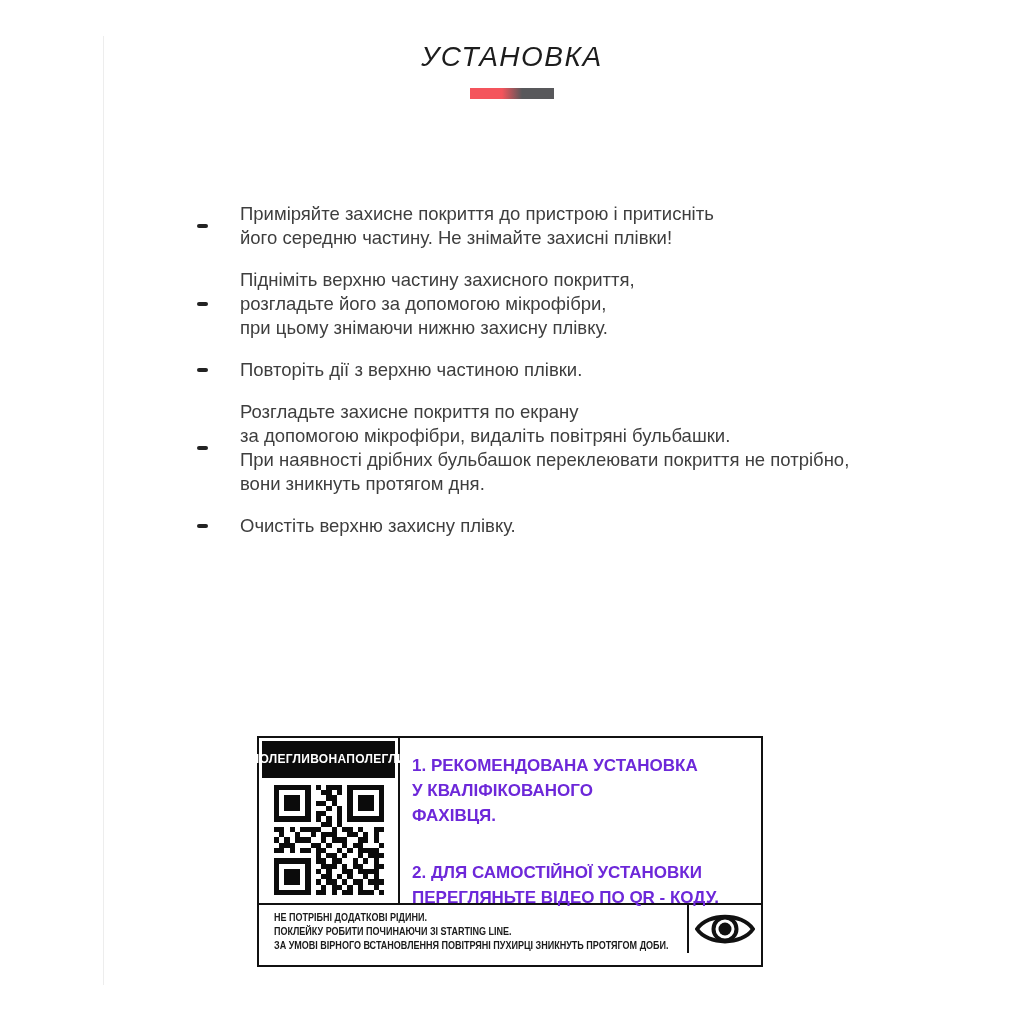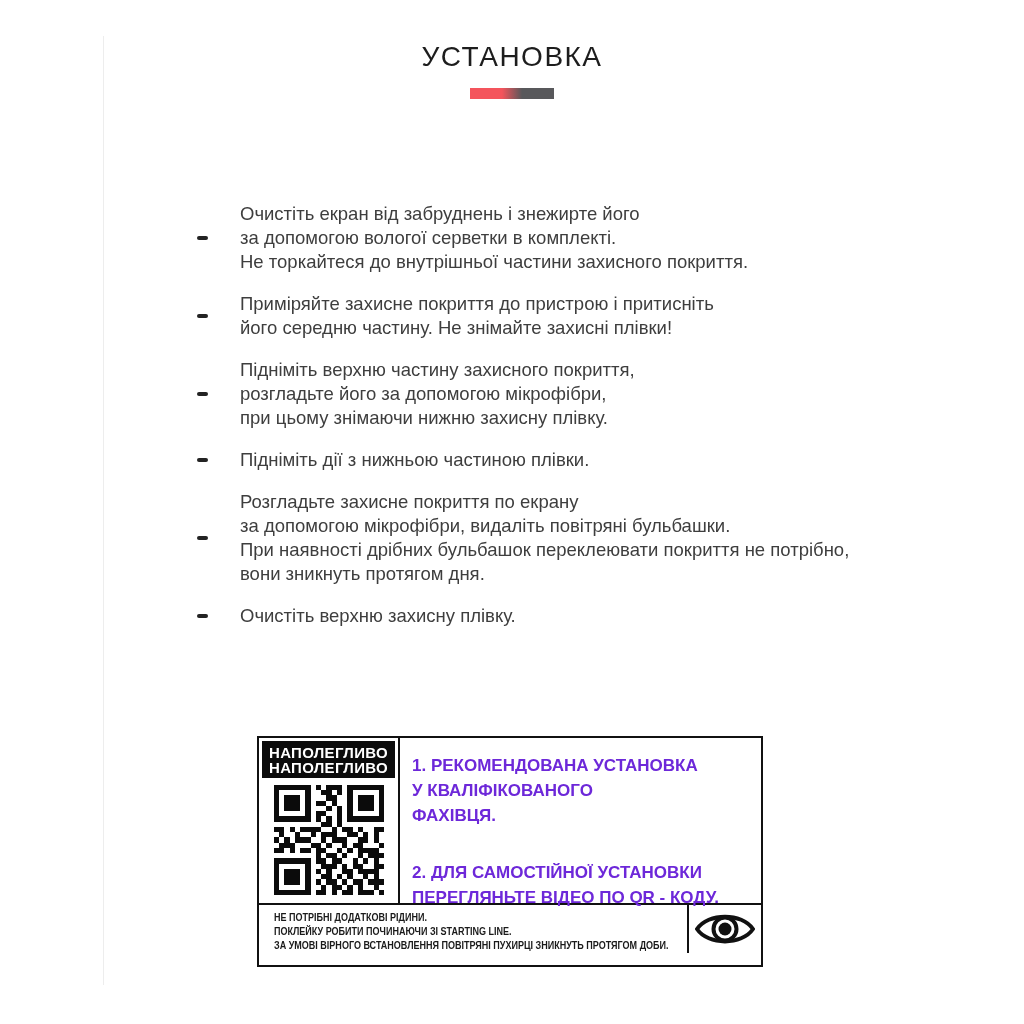--- a/index.html
+++ b/index.html
@@ -13,20 +13,21 @@
   }
   .page-edge {
     position:absolute; left:103px; top:36px;
     width:1px; height:949px; background:#ededed;
   }
   .page-title {
     position:absolute; top:41px; left:0; width:100%;
     margin:0; text-align:center;
     font-size:28px; font-weight:500; letter-spacing:1.5px;
     color:#1d1d1d;
+    font-style:italic;
   }
   .title-divider {
     position:absolute; top:88px; left:470px;
     width:84px; height:11px;
   }
   .instructions {
     position:absolute; left:197px; top:202px; width:740px;
     display:flex; flex-direction:column; gap:18px;
   }
   .instruction-item { display:flex; align-items:center; }
@@ -44,22 +45,22 @@
     border:2px solid #111;
     background:#fff;
   }
   .row-top { display:flex; height:165px; border-bottom:2px solid #111; }
   .cell-left {
     width:133px; flex:none; border-right:2px solid #111;
     padding:3px; box-sizing:content-box;
   }
   .badge {
     background:#0b0b0b; color:#ffffff; height:37px;
-    display:flex; flex-direction:column; justify-content:center; align-items:center;
-    font-weight:bold; font-size:15px; line-height:15px; letter-spacing:0.3px;
+    display:flex; flex-direction:row; justify-content:center; align-items:center;
+    font-weight:bold; font-size:12px; line-height:15px; letter-spacing:0.3px;
     text-align:center;
   }
   .qr-wrap { margin-top:7px; display:flex; justify-content:center; }
   .qr-svg { width:112px; height:110px; }
   .cell-right {
     flex:1; padding:15px 8px 0 12px;
     font-weight:bold; font-size:17px; line-height:25px; color:#6d28d9;
   }
   .cell-right p { margin:0; white-space:pre-line; }
   .cell-right p + p { margin-top:32px; }
@@ -83,38 +84,32 @@
 <body>
 
 <div class="page-edge"></div>
 
 <h1 class="page-title">УСТАНОВКА</h1>
 <div class="title-divider" style="background: linear-gradient(to right, rgb(244, 84, 92) 0%, rgb(244, 84, 92) 38%, rgb(88, 88, 91) 62%, rgb(88, 88, 91) 100%);"></div>
 
 <div class="instructions">
   <div class="instruction-item">
     <span class="dash-bullet"></span>
-    <p class="instruction-text">Очистіть екран від забруднень і знежирте його
-за допомогою вологої серветки в комплекті.
-Не торкайтеся до внутрішньої частини захисного покриття.</p>
-  </div>
-  <div class="instruction-item">
-    <span class="dash-bullet"></span>
     <p class="instruction-text">Приміряйте захисне покриття до пристрою і притисніть
 його середню частину. Не знімайте захисні плівки!</p>
   </div>
   <div class="instruction-item">
     <span class="dash-bullet"></span>
     <p class="instruction-text">Підніміть верхню частину захисного покриття,
 розгладьте його за допомогою мікрофібри,
 при цьому знімаючи нижню захисну плівку.</p>
   </div>
   <div class="instruction-item">
     <span class="dash-bullet"></span>
-    <p class="instruction-text">Підніміть дії з нижньою частиною плівки.</p>
+    <p class="instruction-text">Повторіть дії з верхню частиною плівки.</p>
   </div>
   <div class="instruction-item">
     <span class="dash-bullet"></span>
     <p class="instruction-text">Розгладьте захисне покриття по екрану
 за допомогою мікрофібри, видаліть повітряні бульбашки.
 При наявності дрібних бульбашок переклеювати покриття не потрібно,
 вони зникнуть протягом дня.</p>
   </div>
   <div class="instruction-item">
     <span class="dash-bullet"></span>

